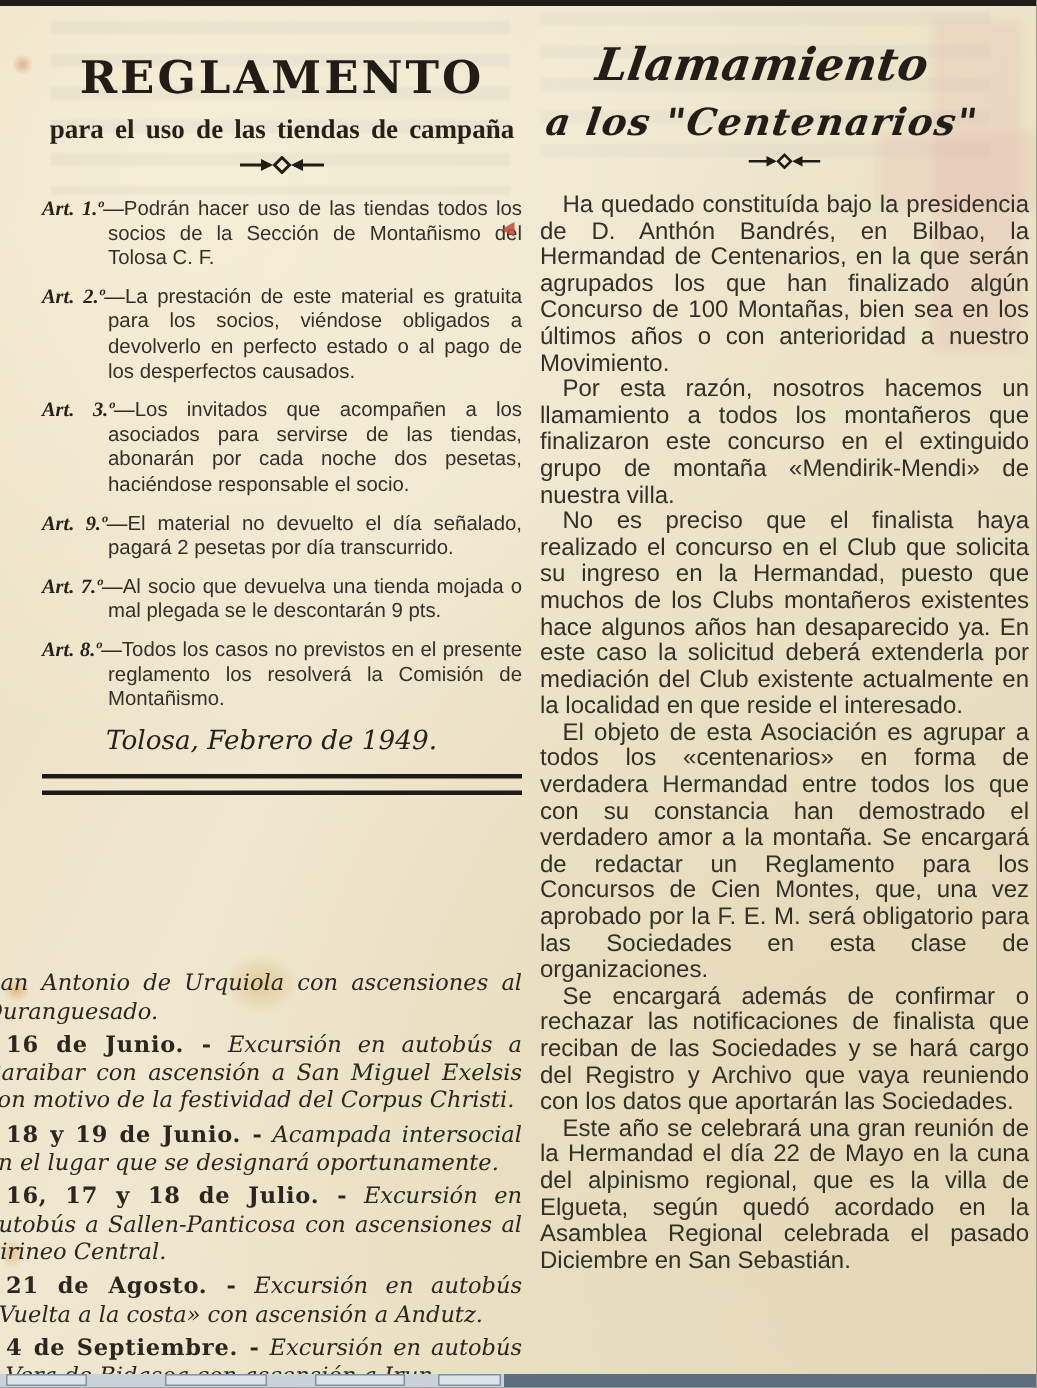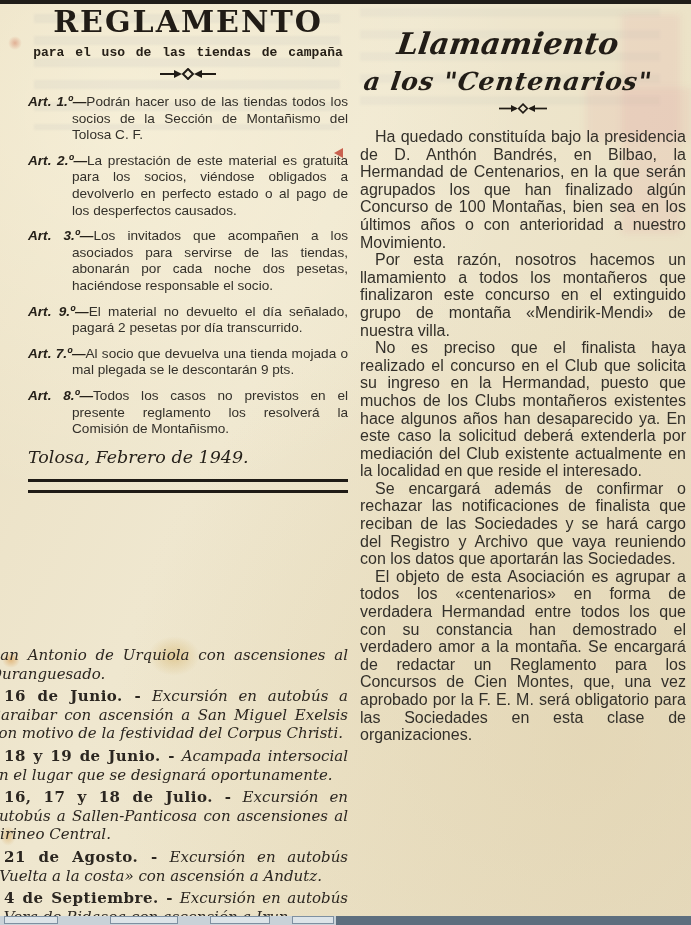--- a/index.html
+++ b/index.html
@@ -26,31 +26,31 @@
     background:rgba(226,160,160,.18);filter:blur(3px);pointer-events:none;}
   .cross-arm{position:absolute;left:586px;top:88px;width:105px;height:52px;
     background:rgba(226,160,160,.16);filter:blur(3px);pointer-events:none;}
   .stain{position:absolute;border-radius:50%;pointer-events:none;}
   .s1{left:148px;top:636px;width:52px;height:40px;background:radial-gradient(rgba(203,158,62,.38),rgba(203,158,62,0) 70%);}
   .s2{left:2px;top:652px;width:18px;height:16px;background:radial-gradient(rgba(214,140,50,.5),rgba(214,140,50,0) 70%);}
   .s3{left:0px;top:826px;width:16px;height:20px;background:radial-gradient(rgba(210,150,60,.45),rgba(210,150,60,0) 70%);}
   .s4{left:8px;top:36px;width:14px;height:14px;background:radial-gradient(rgba(200,90,60,.4),rgba(200,90,60,0) 70%);}
 
   
-  .col-left{position:absolute;left:28px;top:4px;width:320px;}
+  .col-left{position:absolute;left:28px;top:35px;width:320px;}
   .l-title{margin:0;text-align:center;font-family:"DejaVu Serif", serif;
     font-weight:bold;font-size:30px;letter-spacing:2px;color:#211c16;}
-  .l-subtitle{margin:6px 0 0 0;text-align:center;font-family:Liberation Mono, monospace;
-    font-weight:bold;font-size:13px;word-spacing:3px;color:#262018;}
+  .l-subtitle{margin:6px 0 0 0;text-align:center;font-family:Liberation Serif, serif;
+    font-weight:bold;font-size:18px;word-spacing:3px;color:#262018;}
   .ornament{display:block;text-align:center;margin:6px 0 10px 0;}
   .articles{margin-top:2px;}
   .article{margin:0 0 9px 0;padding-left:44px;text-indent:-44px;
     font-size:13.6px;line-height:16.6px;text-align:justify;color:#33302a;}
-  .art-label{font-family:Liberation Sans, sans-serif;font-style:italic;font-weight:bold;color:#26211a;}
-  .dateline{margin:8px 14px 0 0;text-align:left;font-family:"DejaVu Serif", serif;
+  .art-label{font-family:Liberation Serif, serif;font-style:italic;font-weight:bold;color:#26211a;}
+  .dateline{margin:8px 14px 0 0;text-align:center;font-family:"DejaVu Serif", serif;
     font-style:italic;font-size:17.5px;color:#26211a;}
   .double-rule{margin-top:12px;height:8px;border-top:3px solid #1f1b16;border-bottom:3px solid #1f1b16;}
 
   
   .excursions{position:absolute;left:-10px;top:646px;width:358px;
     font-family:"DejaVu Serif", serif;font-style:italic;font-size:15px;
     line-height:18.6px;color:#2b2620;text-align:justify;}
   .exc{margin:0 0 4px 0;}
   .exc-date{font-family:"DejaVu Serif", serif;font-style:normal;font-weight:bold;letter-spacing:.5px;}
   .exc-first{text-indent:14px;}
@@ -137,22 +137,23 @@
         <polygon points="14,2 22,6 14,10" fill="#211c16"></polygon>
         <polygon points="28,1 33,6 28,11 23,6" fill="none" stroke="#211c16" stroke-width="2"></polygon>
         <polygon points="42,2 34,6 42,10" fill="#211c16"></polygon>
         <line x1="36" y1="6" x2="56" y2="6" stroke="#211c16" stroke-width="2"></line>
       </svg>
     </span>
     <div class="r-body">
       <p>Ha quedado constituída bajo la presidencia de D. Anthón Bandrés, en Bilbao, la Hermandad de Centenarios, en la que serán agrupados los que han finalizado algún Concurso de 100 Montañas, bien sea en los últimos años o con anterioridad a nuestro Movimiento.</p>
       <p>Por esta razón, nosotros hacemos un llamamiento a todos los montañeros que finalizaron este concurso en el extinguido grupo de montaña «Mendirik-Mendi» de nuestra villa.</p>
       <p>No es preciso que el finalista haya realizado el concurso en el Club que solicita su ingreso en la Hermandad, puesto que muchos de los Clubs montañeros existentes hace algunos años han desaparecido ya. En este caso la solicitud deberá extenderla por mediación del Club existente actualmente en la localidad en que reside el interesado.</p>
+      <p>El objeto de esta Asociación es agrupar a todos los «centenarios» en forma de verdadera Hermandad entre todos los que con su constancia han demostrado el verdadero amor a la montaña. Se encargará de redactar un Reglamento para los Concursos de Cien Montes, que, una vez aprobado por la F. E. M. será obligatorio para las Sociedades en esta clase de organizaciones.</p>
       <p>Se encargará además de confirmar o rechazar las notificaciones de finalista que reciban de las Sociedades y se hará cargo del Registro y Archivo que vaya reuniendo con los datos que aportarán las Sociedades.</p>
-      <p>El objeto de esta Asociación es agrupar a todos los «centenarios» en forma de verdadera Hermandad entre todos los que con su constancia han demostrado el verdadero amor a la montaña. Se encargará de redactar un Reglamento para los Concursos de Cien Montes, que, una vez aprobado por la F. E. M. será obligatorio para las Sociedades en esta clase de organizaciones.</p>
+      <p>Este año se celebrará una gran reunión de la Hermandad el día 22 de Mayo en la cuna del alpinismo regional, que es la villa de Elgueta, según quedó acordado en la Asamblea Regional celebrada el pasado Diciembre en San Sebastián.</p>
     </div>
   </div>
 
   <div class="red-mark"></div>
 
   <div class="bottom-strip">
     <div class="strip-box b1"></div>
     <div class="strip-box b2"></div>
     <div class="strip-box b3"></div>
     <div class="strip-box b4"></div>

